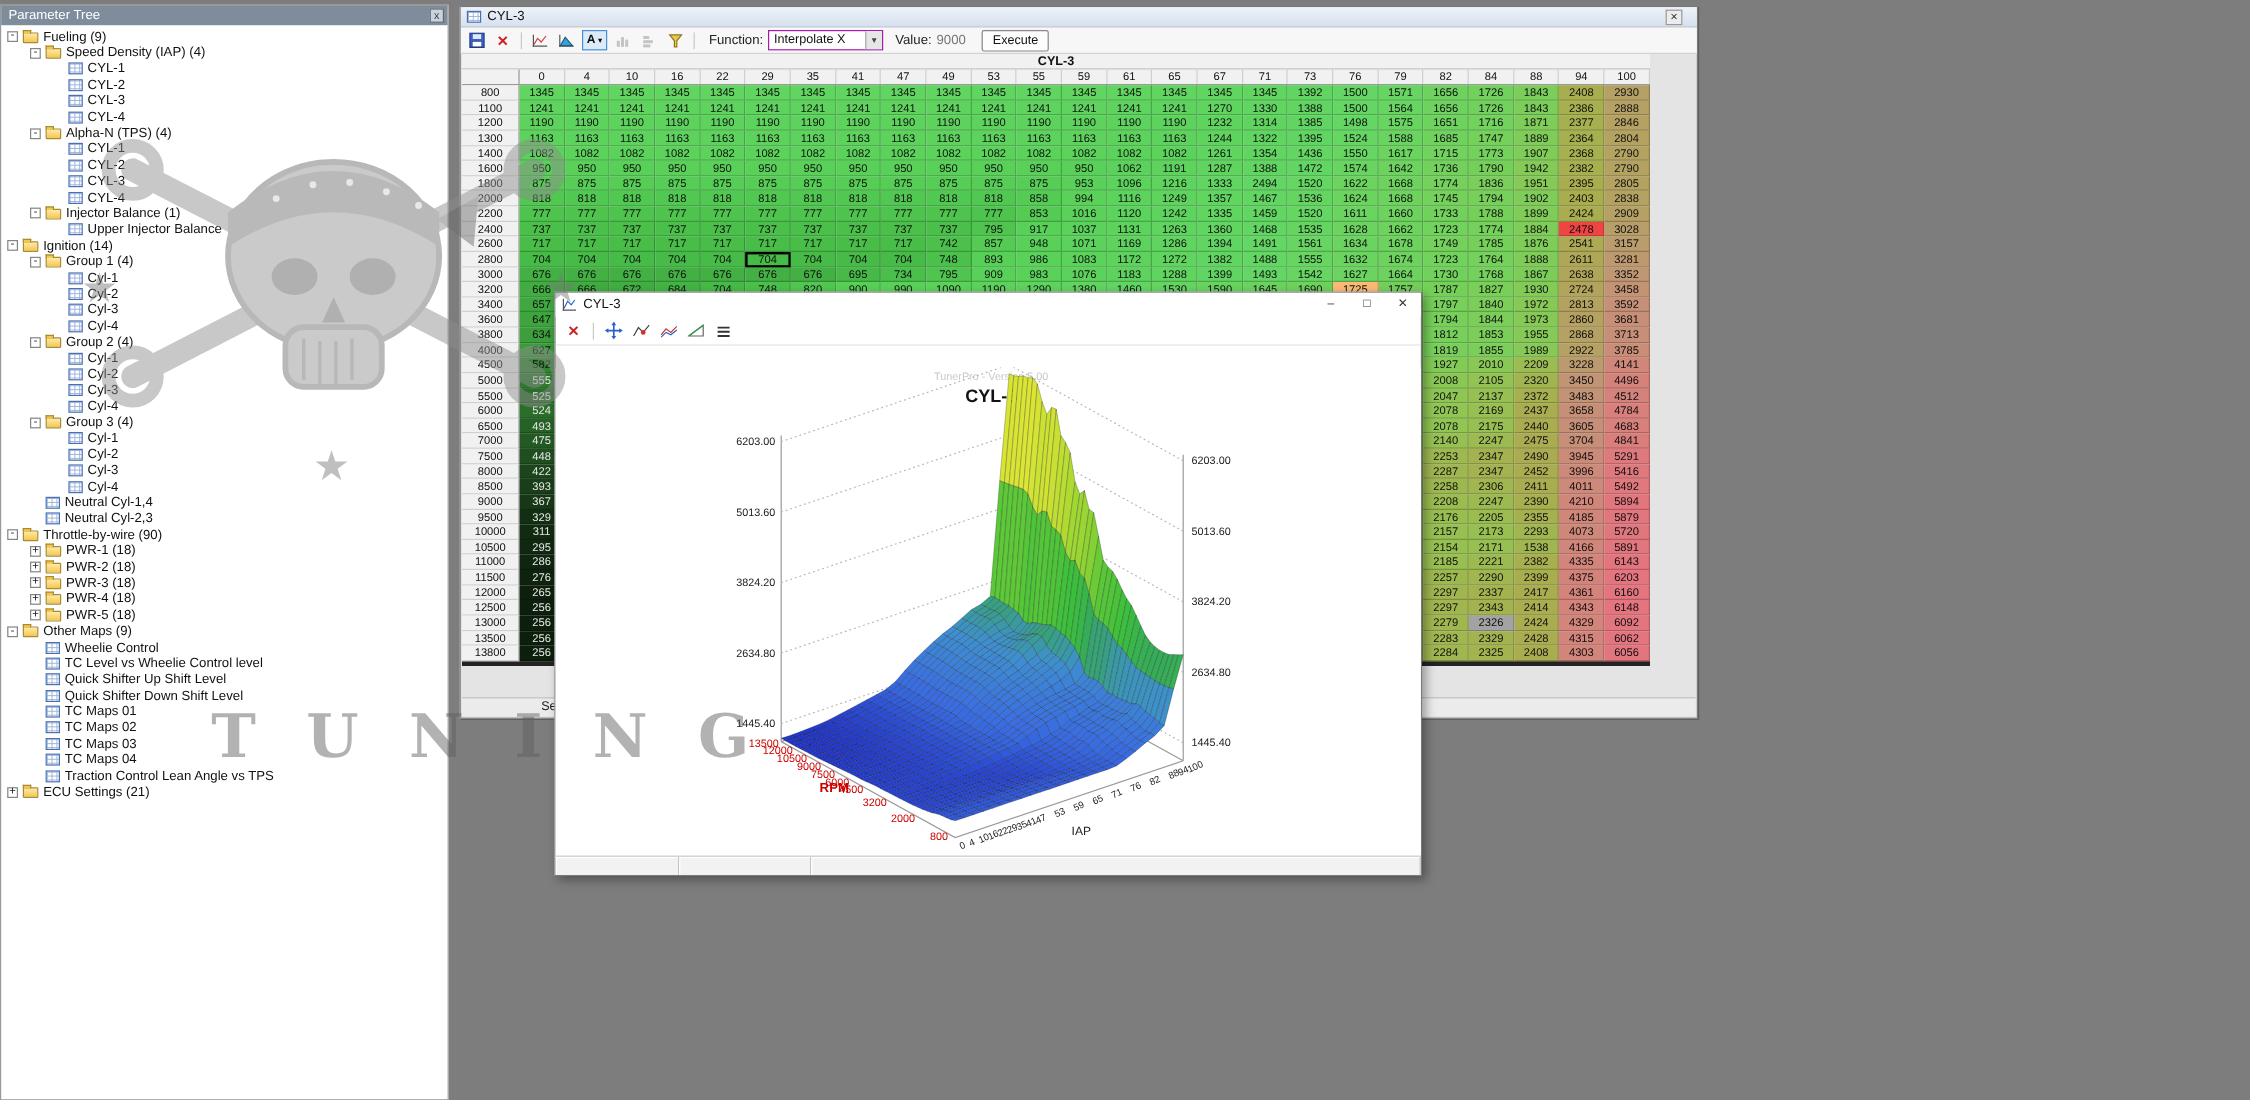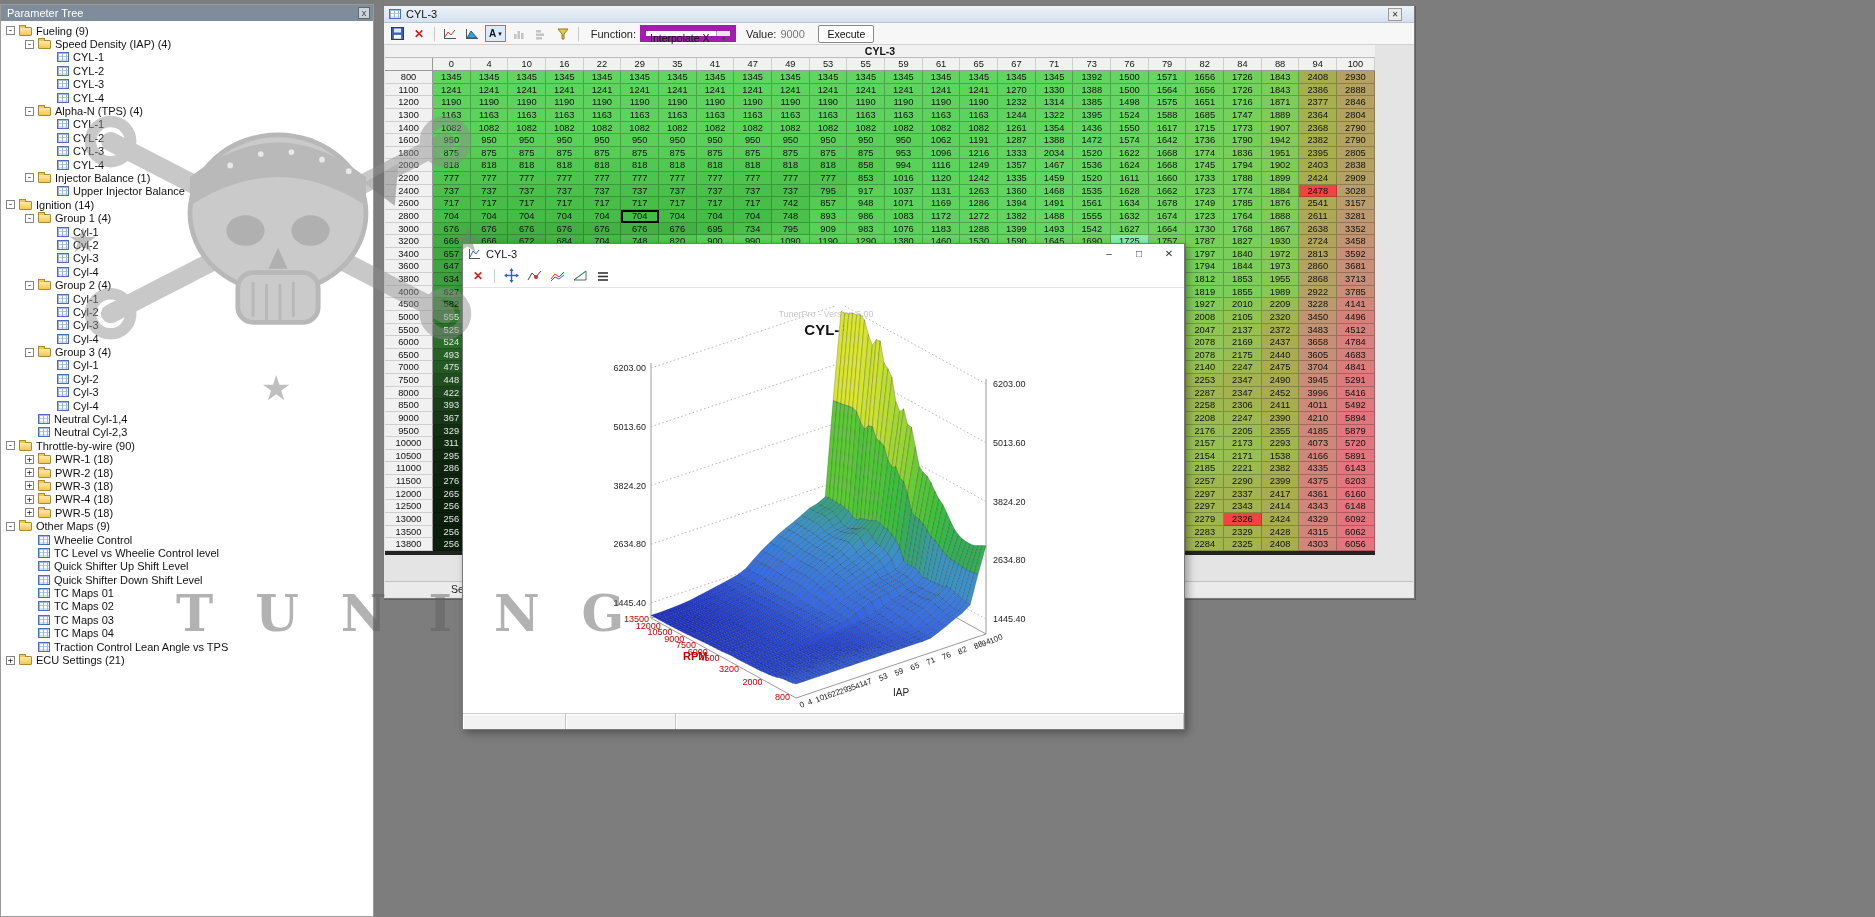--- a/index.html
+++ b/index.html
@@ -44,21 +44,21 @@
             line-height:11px;text-align:center;margin-left:auto;margin-right:12px;color:#333;}
   .mw-toolbar{height:22px;background:#f7f7f7;border-bottom:1px solid #d2d2d2;display:flex;
               align-items:center;gap:4px;padding:0 4px;font-size:11px;}
   .tb-btn{min-width:18px;height:18px;display:flex;align-items:center;justify-content:center;}
   .tb-sep{width:1px;height:14px;background:#c9c9c9;margin:0 2px;}
   .tb-x{color:#cc2222;font-weight:bold;font-size:12px;}
   .tb-a{border:1px solid #4a90d9;background:#dcebfa;padding:0 3px;font-size:10px;display:flex;
         align-items:center;gap:2px;height:17px;}
   .tb-gray{opacity:.45;}
   .fn-label{color:#222;margin-left:6px;}
-  .combo-sm{width:96px;background:#fff;border:6px solid #a21caf;height:17px;font-size:10.5px;
+  .combo-sm{width:96px;background:#fff;border:1px solid #a21caf;height:17px;font-size:10.5px;
             line-height:15px;padding-left:4px;position:relative;}
   .combo-sm::after{content:"▾";position:absolute;right:0;top:0;width:13px;height:100%;background:#e6e6e6;
             border-left:1px solid #aaa;text-align:center;font-size:8px;line-height:15px;color:#444;}
   .val-box{color:#777;min-width:34px;}
   .exec-btn{border:1px solid #888;background:#fdfdfd;height:18px;font-size:10.5px;line-height:16px;
             padding:0 8px;border-radius:2px;}
   .mw-body{position:absolute;top:39px;left:1px;right:1px;bottom:18px;background:#e4e4e4;overflow:hidden;}
   .table-zone{width:990px;}
   .ttl-band{height:13px;background:#f1f1f1;text-align:center;font-size:10.5px;font-weight:bold;
             line-height:13px;border-bottom:1px solid #bbb;}
@@ -623,21 +623,21 @@
               <div class="cell" style="background: rgb(86, 206, 86);">875</div>
               <div class="cell" style="background: rgb(86, 206, 86);">875</div>
               <div class="cell" style="background: rgb(86, 206, 86);">875</div>
               <div class="cell" style="background: rgb(86, 206, 86);">875</div>
               <div class="cell" style="background: rgb(86, 206, 86);">875</div>
               <div class="cell" style="background: rgb(86, 206, 86);">875</div>
               <div class="cell" style="background: rgb(89, 209, 89);">953</div>
               <div class="cell" style="background: rgb(92, 211, 92);">1096</div>
               <div class="cell" style="background: rgb(94, 212, 94);">1216</div>
               <div class="cell" style="background: rgb(96, 213, 96);">1333</div>
-              <div class="cell" style="background: rgb(98, 214, 98);">2034</div>
+              <div class="cell" style="background: rgb(98, 214, 98);">2494</div>
               <div class="cell" style="background: rgb(100, 214, 98);">1520</div>
               <div class="cell" style="background: rgb(107, 212, 95);">1622</div>
               <div class="cell" style="background: rgb(110, 211, 94);">1668</div>
               <div class="cell" style="background: rgb(116, 209, 91);">1774</div>
               <div class="cell" style="background: rgb(121, 207, 89);">1836</div>
               <div class="cell" style="background: rgb(133, 202, 86);">1951</div>
               <div class="cell" style="background: rgb(168, 174, 78);">2395</div>
               <div class="cell" style="background: rgb(180, 162, 96);">2805</div>
             </div>
             <div class="trow">
@@ -821,21 +821,21 @@
               <div class="cell" style="background: rgb(90, 210, 90);">990</div>
               <div class="cell" style="background: rgb(91, 211, 91);">1090</div>
               <div class="cell" style="background: rgb(93, 211, 93);">1190</div>
               <div class="cell" style="background: rgb(95, 212, 95);">1290</div>
               <div class="cell" style="background: rgb(97, 213, 97);">1380</div>
               <div class="cell" style="background: rgb(98, 214, 98);">1460</div>
               <div class="cell" style="background: rgb(101, 213, 98);">1530</div>
               <div class="cell" style="background: rgb(105, 212, 96);">1590</div>
               <div class="cell" style="background: rgb(108, 211, 95);">1645</div>
               <div class="cell" style="background: rgb(111, 210, 93);">1690</div>
-              <div class="cell" style="background: #86efac;">1725</div>
+              <div class="cell" style="background: #fdba74;">1725</div>
               <div class="cell" style="background: rgb(115, 209, 91);">1757</div>
               <div class="cell" style="background: rgb(117, 208, 90);">1787</div>
               <div class="cell" style="background: rgb(121, 207, 89);">1827</div>
               <div class="cell" style="background: rgb(131, 203, 87);">1930</div>
               <div class="cell" style="background: rgb(178, 164, 93);">2724</div>
               <div class="cell" style="background: rgb(194, 148, 116);">3458</div>
             </div>
             <div class="trow">
               <div class="rhead">3400</div>
               <div class="cell" style="background: rgb(64, 168, 64);">657</div>
@@ -1440,21 +1440,21 @@
               <div class="cell" style="background: rgb(96, 213, 96);">1353</div>
               <div class="cell" style="background: rgb(99, 214, 99);">1502</div>
               <div class="cell" style="background: rgb(108, 211, 95);">1636</div>
               <div class="cell" style="background: rgb(115, 209, 91);">1756</div>
               <div class="cell" style="background: rgb(124, 205, 89);">1863</div>
               <div class="cell" style="background: rgb(133, 202, 86);">1959</div>
               <div class="cell" style="background: rgb(141, 198, 84);">2042</div>
               <div class="cell" style="background: rgb(148, 195, 83);">2112</div>
               <div class="cell" style="background: rgb(154, 189, 81);">2196</div>
               <div class="cell" style="background: rgb(160, 183, 80);">2279</div>
-              <div class="cell" style="background: #ef4444;">2326</div>
+              <div class="cell" style="background: #a3a3a3;">2326</div>
               <div class="cell" style="background: rgb(169, 173, 79);">2424</div>
               <div class="cell" style="background: rgb(211, 132, 123);">4329</div>
               <div class="cell" style="background: rgb(227, 117, 126);">6092</div>
             </div>
             <div class="trow">
               <div class="rhead">13500</div>
               <div class="cell" style="background: rgb(12, 30, 12); color: rgb(230, 230, 230);">256</div>
               <div class="cell" style="background: rgb(12, 30, 12); color: rgb(230, 230, 230);">256</div>
               <div class="cell" style="background: rgb(14, 35, 14); color: rgb(230, 230, 230);">276</div>
               <div class="cell" style="background: rgb(18, 44, 18); color: rgb(230, 230, 230);">314</div>

